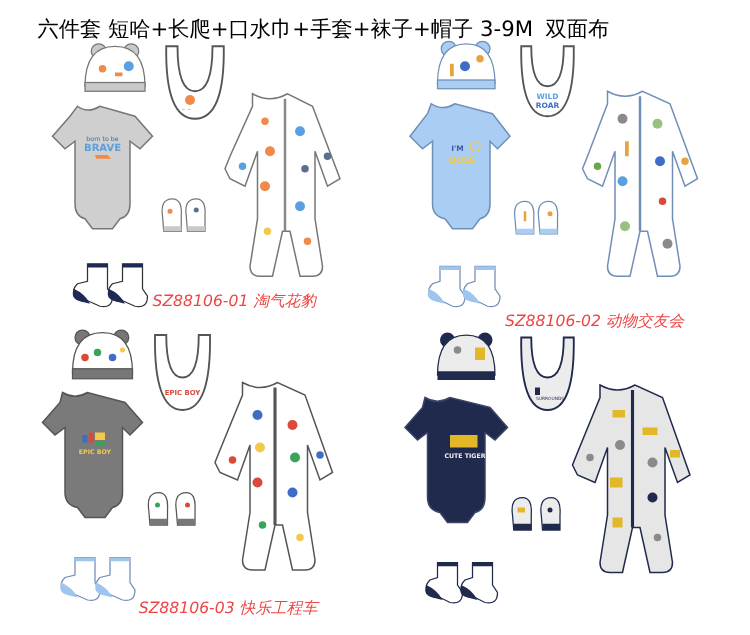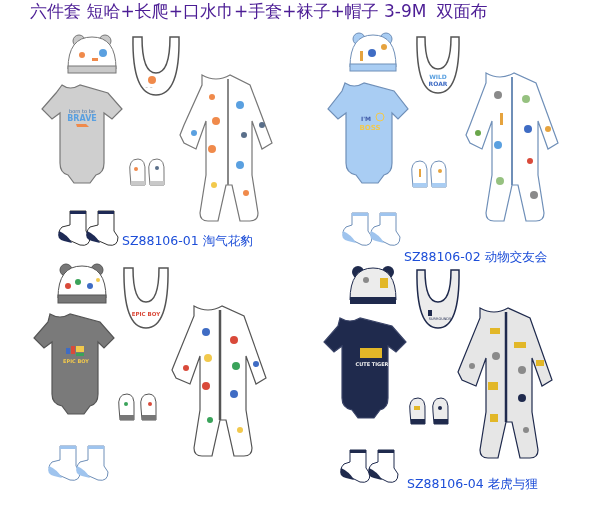--- a/index.html
+++ b/index.html
@@ -1,20 +1,20 @@
 <!DOCTYPE html>
 <html><head>
 <meta charset="utf-8">
 <style>
   html,body{margin:0;padding:0;background:#ffffff;}
   body{width:600px;height:508px;position:relative;overflow:hidden;font-family:"DejaVu Sans","Liberation Sans",sans-serif;}
-  .title{position:absolute;left:30px;top:0;font-size:17px;color:#4c1d95;white-space:nowrap;letter-spacing:0px;}
+  .title{position:absolute;left:30px;top:12px;font-size:17px;color:#000000;white-space:nowrap;letter-spacing:0px;}
   .title .sp{display:inline-block;width:10px;}
   .set{position:absolute;width:300px;height:240px;}
-  .caption{position:absolute;font-size:12.5px;color:#1d4ed8;white-space:nowrap;}
+  .caption{position:absolute;font-size:12.5px;color:#ef4444;white-space:nowrap;font-style:italic;}
   svg{position:absolute;overflow:visible;}
   .lbl{font-family:"DejaVu Sans",sans-serif;font-weight:bold;}
 </style>
 </head>
 <body>
 
 <div class="title">
   <span>六件套 短哈+长爬+口水巾+手套+袜子+帽子 3-9M</span><span class="sp"></span><span>双面布</span>
 </div>
 
@@ -184,20 +184,21 @@
         <circle cx="208" cy="96" r="4" fill="#f2c94c"></circle>
       <circle cx="236" cy="104" r="4" fill="#3aa35a"></circle>
         <circle cx="206" cy="124" r="4" fill="#d94a3a"></circle>
         <circle cx="234" cy="132" r="4" fill="#3f6cc4"></circle>
       <circle cx="210" cy="158" r="3" fill="#3aa35a"></circle>
         <circle cx="240" cy="168" r="3" fill="#f2c94c"></circle>
         <circle cx="186" cy="106" r="3" fill="#d94a3a"></circle>
         <circle cx="256" cy="102" r="3" fill="#3f6cc4"></circle>
     </g>
   </svg>
+  <div class="caption" style="left:111px;top:216px;">SZ88106-03 快乐工程车</div>
 </div>
 
 <div class="set" style="left:300px;top:262px;">
   <svg width="300" height="240">
     <g>
       <circle cx="58" cy="10" r="6" fill="#1f2a4d"></circle>
       <circle cx="88" cy="10" r="6" fill="#1f2a4d"></circle>
       <path d="M50 38 Q50 6 73 6 Q96 6 96 38 Z" fill="#ececec" stroke="#1f2a4d"></path>
       <rect x="50" y="35" width="46" height="7" fill="#1f2a4d"></rect>
       <rect x="80" y="16" width="8" height="10" fill="#e2b728"></rect>
@@ -237,14 +238,13 @@
         <circle cx="196" cy="94" r="4" fill="#8a8a8a"></circle>
       <circle cx="222" cy="108" r="4" fill="#8a8a8a"></circle>
         <rect x="188" y="120" width="10" height="8" fill="#e2b728"></rect>
         <circle cx="222" cy="136" r="4" fill="#1f2a4d"></circle>
       <rect x="190" y="152" width="8" height="8" fill="#e2b728"></rect>
         <circle cx="226" cy="168" r="3" fill="#8a8a8a"></circle>
         <circle cx="172" cy="104" r="3" fill="#8a8a8a"></circle>
         <rect x="236" y="98" width="8" height="6" fill="#e2b728"></rect>
     </g>
   </svg>
-  <div class="caption" style="left:107px;top:214px;">SZ88106-04 老虎与狸</div>
 </div>
 
 </body></html>

